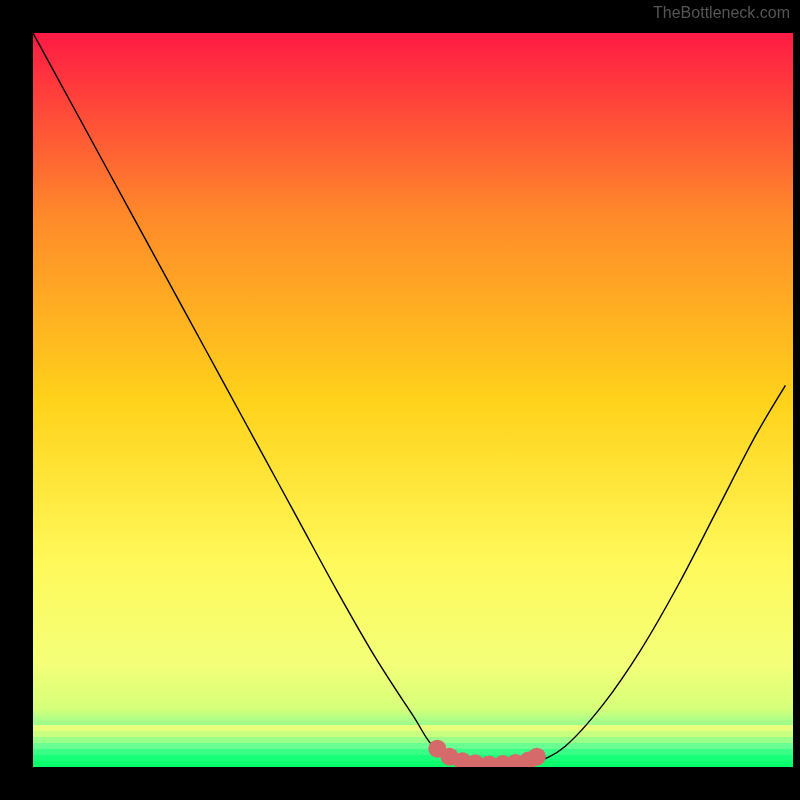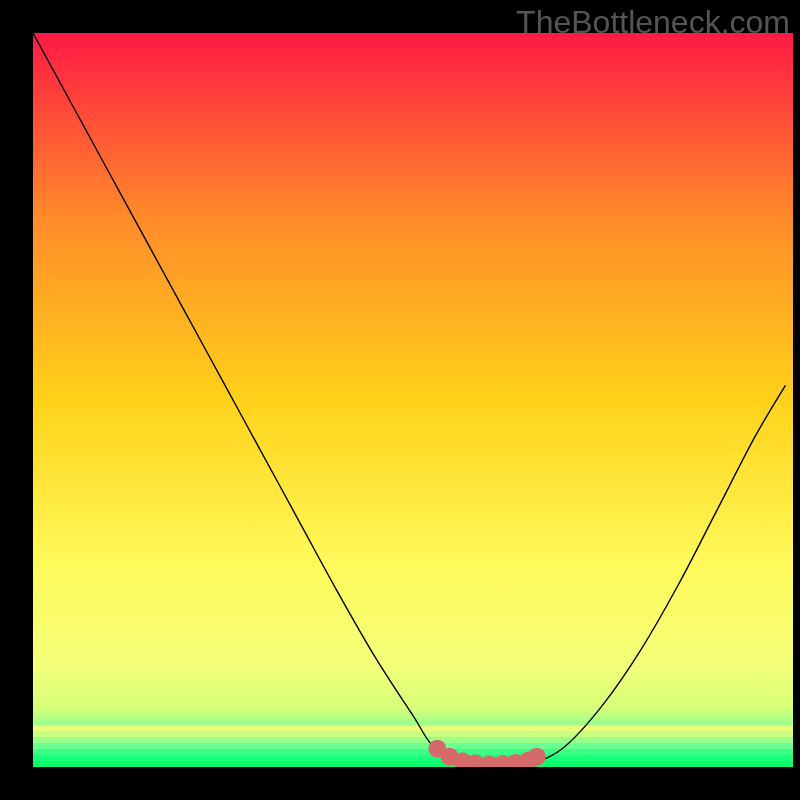--- a/index.html
+++ b/index.html
@@ -10,21 +10,21 @@
   background: #000;
   position: relative;
   overflow: hidden;
 }
 .watermark {
   position: absolute;
   top: 4px;
   right: 10px;
   color: #555;
   font-family: Arial, sans-serif;
-  font-size: 32px;
+  font-size: 16px;
   font-weight: 500;
   z-index: 10;
 }
 .plot-area {
   position: absolute;
   left: 33px;
   top: 33px;
   width: 760px;
   height: 734px;
 }

